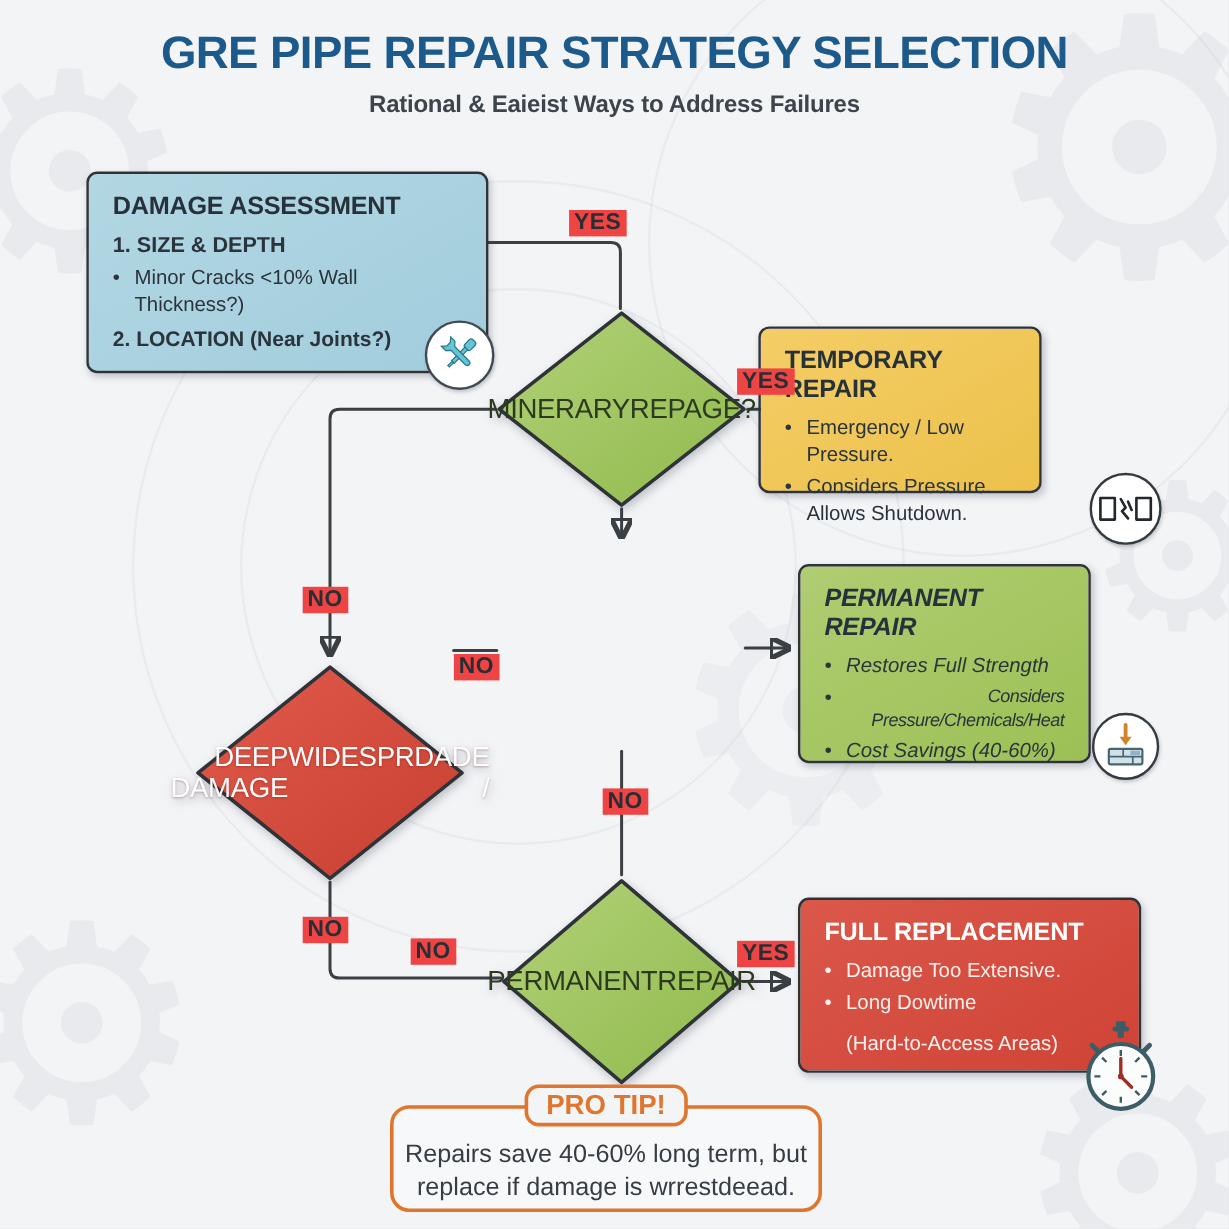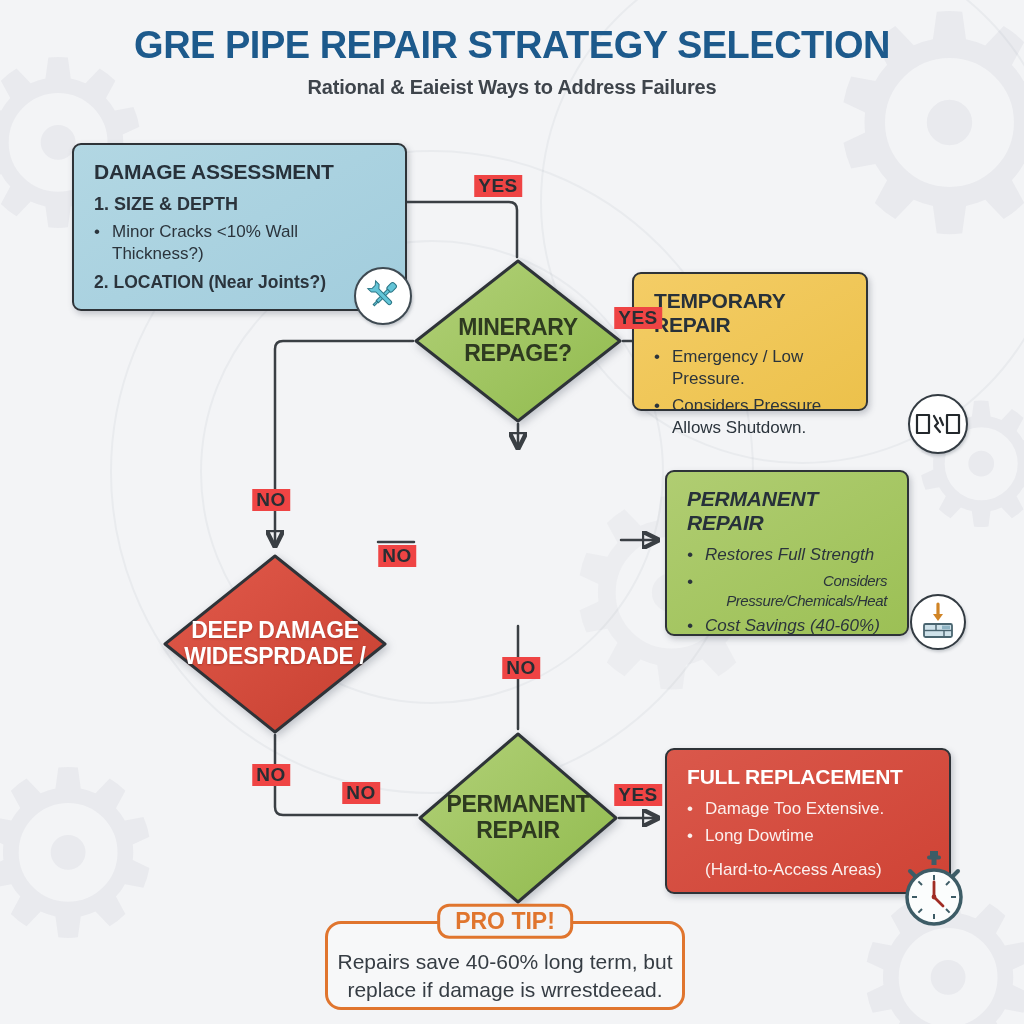--- a/index.html
+++ b/index.html
@@ -48,23 +48,23 @@
   #box-permanent  { left:665px; top:470px; width:244px; height:166px;
     background:linear-gradient(150deg,#b0cd72,#9cc055);font-style:italic; }
   #box-replacement{ left:665px; top:748px; width:286px; height:146px;
     background:linear-gradient(150deg,#da584b,#cf4335); }
   #box-replacement .box-title { color:#ffffff; }
   #box-replacement .row, #box-replacement .cont { color:#fbf0ee; }
   
   .diamond { position:absolute; filter:drop-shadow(2px 3px 4px rgba(60,70,85,0.3)); }
   .diamond svg { display:block; }
   .dtext {
-    position:absolute; inset:0; display:flex; flex-direction:column;
+    position:absolute; inset:0; display:flex; 
     align-items:center; justify-content:center; text-align:right;
-    font-weight:bold; font-size:23px; line-height:1.12; letter-spacing:-0.3px; color:#2e3a20;
+    font-weight:normal; font-size:23px; line-height:1.12; letter-spacing:-0.3px; color:#2e3a20;
   }
   #d-minor      { left:414px; top:259px; }
   #d-pressure   { left:416px; top:455px; }
   #d-pressure .dtext { color:#233641; }
   #d-widespread { left:163px; top:554px; }
   #d-widespread .dtext { color:#ffffff; text-shadow:0 1px 2px rgba(100,20,10,0.35); }
   #d-permanent  { left:418px; top:732px; }
   
   .badge {
     position:absolute; background:#ffffff; border:2.5px solid #333b42; border-radius:50%;

